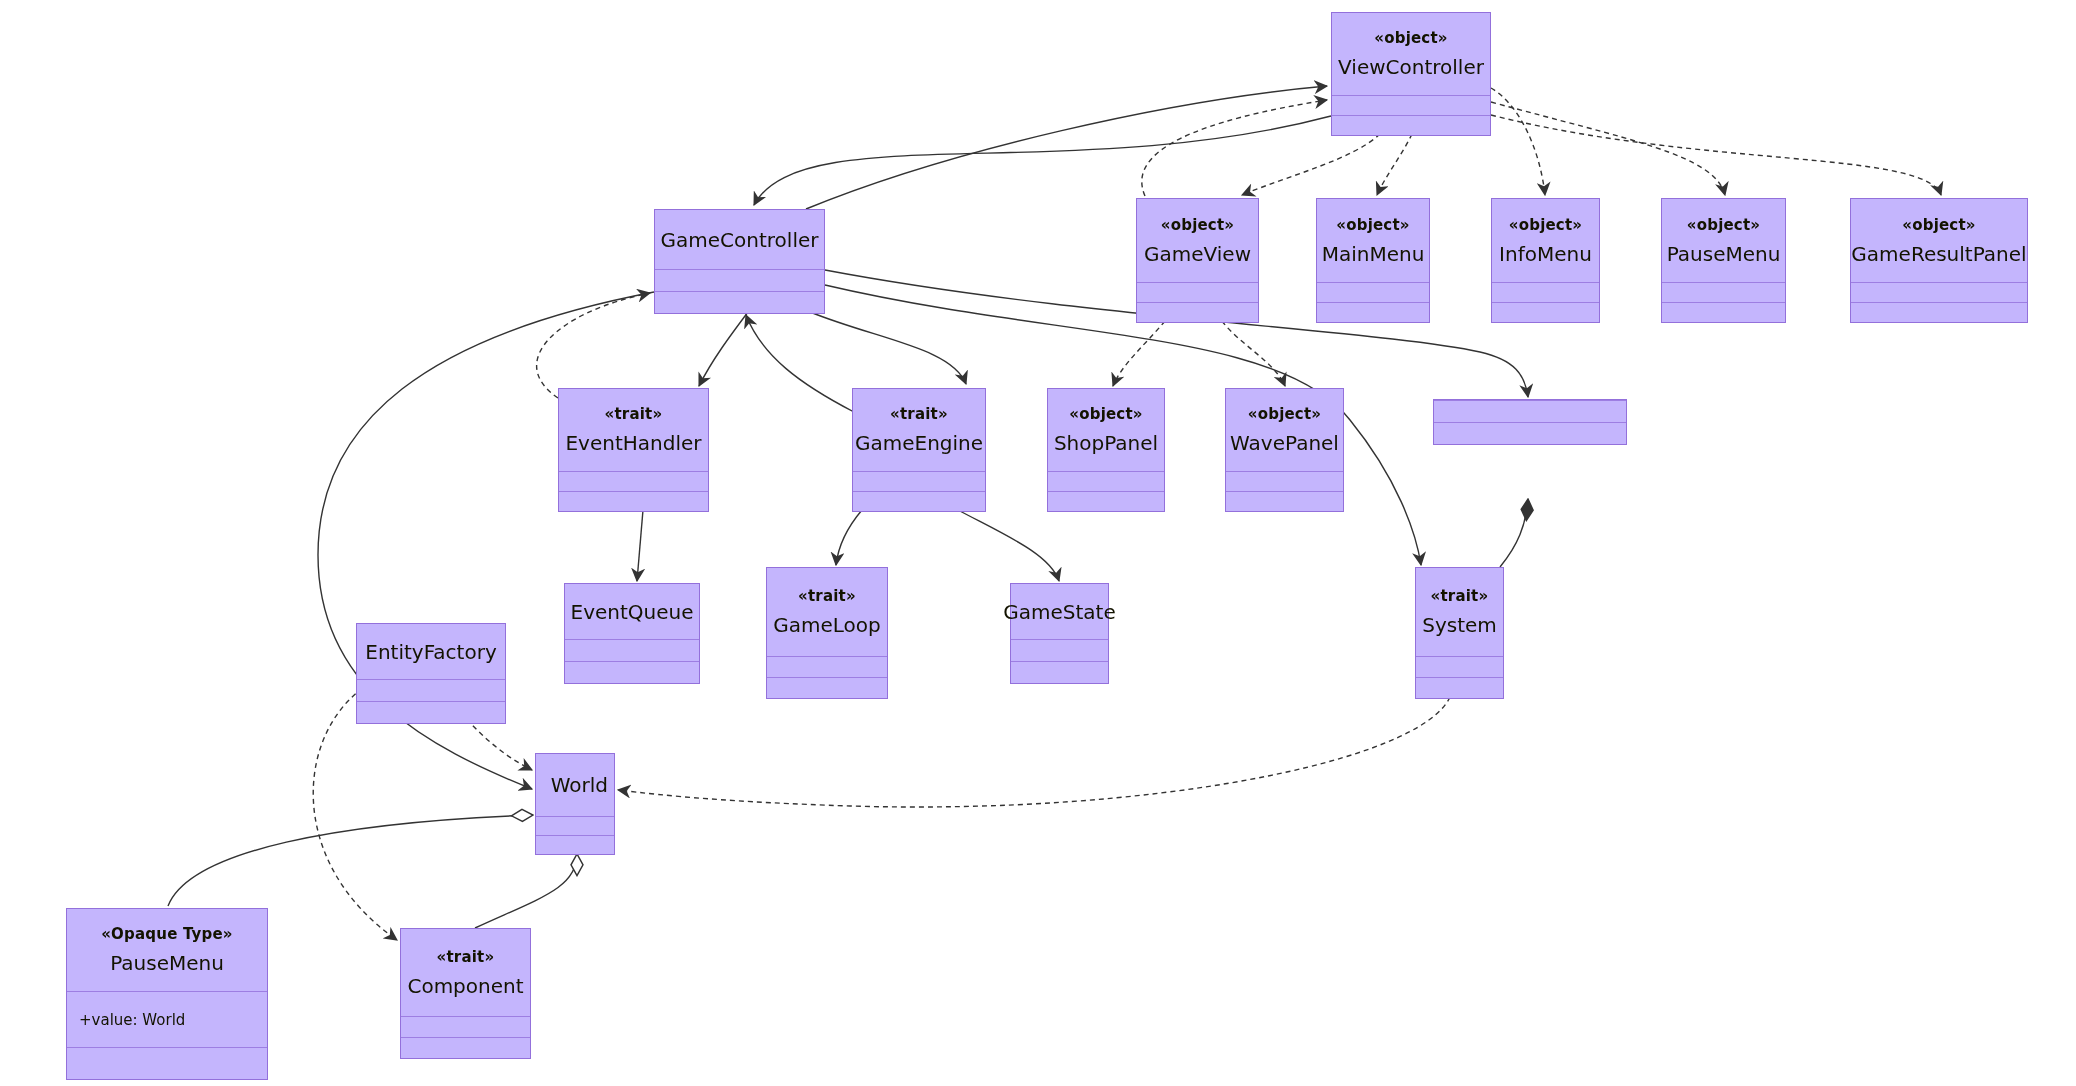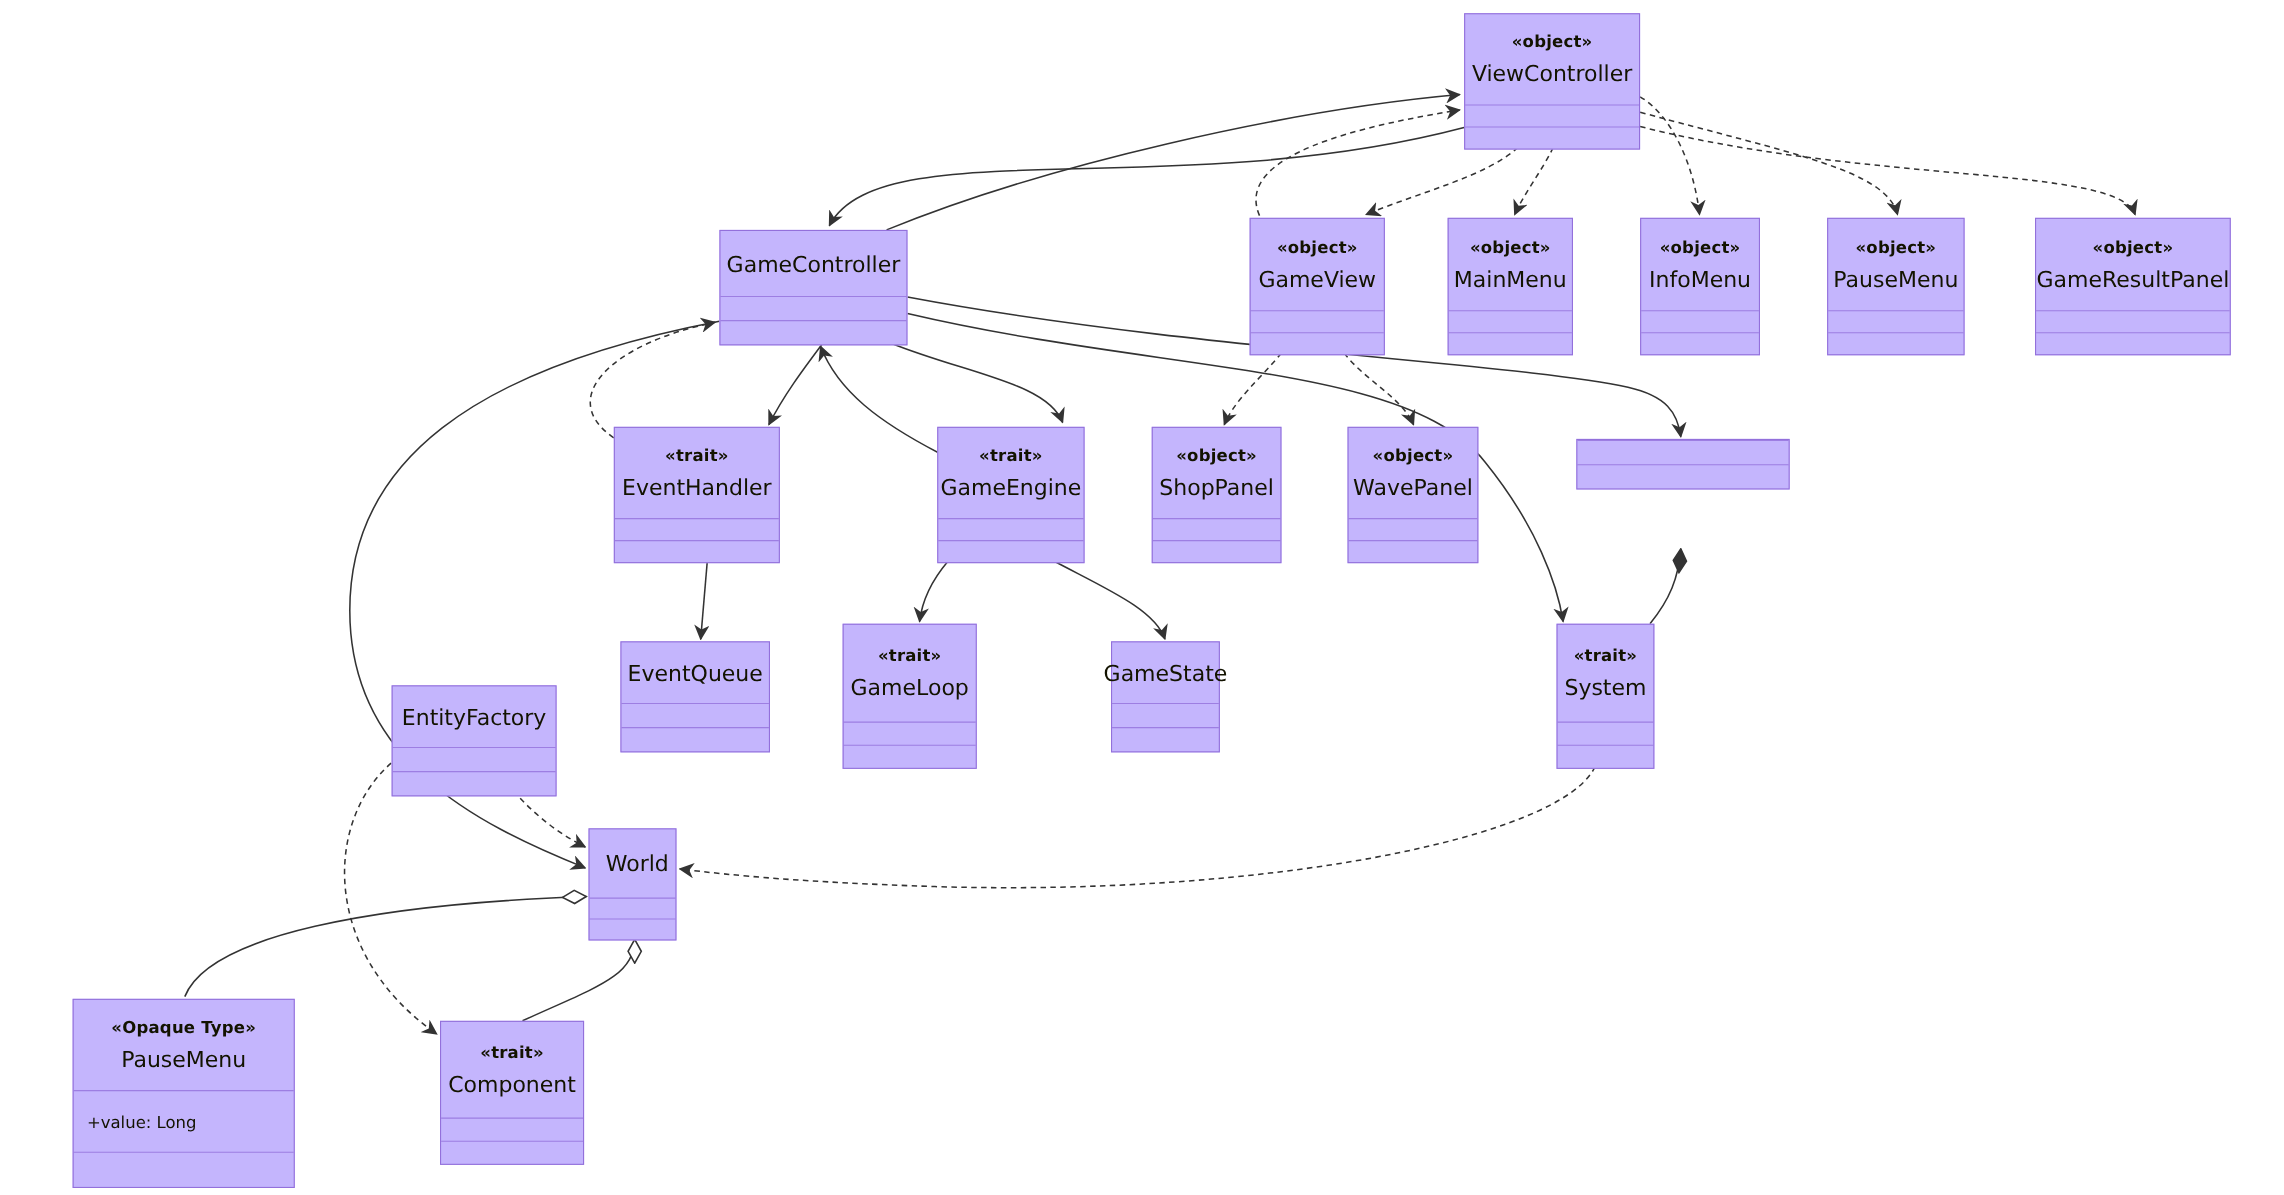--- a/index.html
+++ b/index.html
@@ -211,21 +211,21 @@
     </div>
   <div class="compartment" style="height: 19px;"></div>
         <div class="compartment" style="height: 19px;"></div>
       </div>
       <div class="node" style="left: 66px; top: 908px; width: 202px;">
     <div class="node-header" style="height: 82px;">
       <div class="stereotype">«Opaque Type»</div>
       <div class="classname">PauseMenu</div>
     </div>
   <div class="compartment" style="height: 56px;">
-          <span>+value: Long</span>
+          <span>+value: World</span>
         </div>
         <div class="compartment" style="height: 32px;"></div>
       </div>
       <div class="node" style="left: 400px; top: 928px; width: 131px;">
     <div class="node-header" style="height: 87px;">
       <div class="stereotype">«trait»</div>
       <div class="classname">Component</div>
     </div>
   <div class="compartment" style="height: 21px;"></div>
         <div class="compartment" style="height: 21px;"></div>

